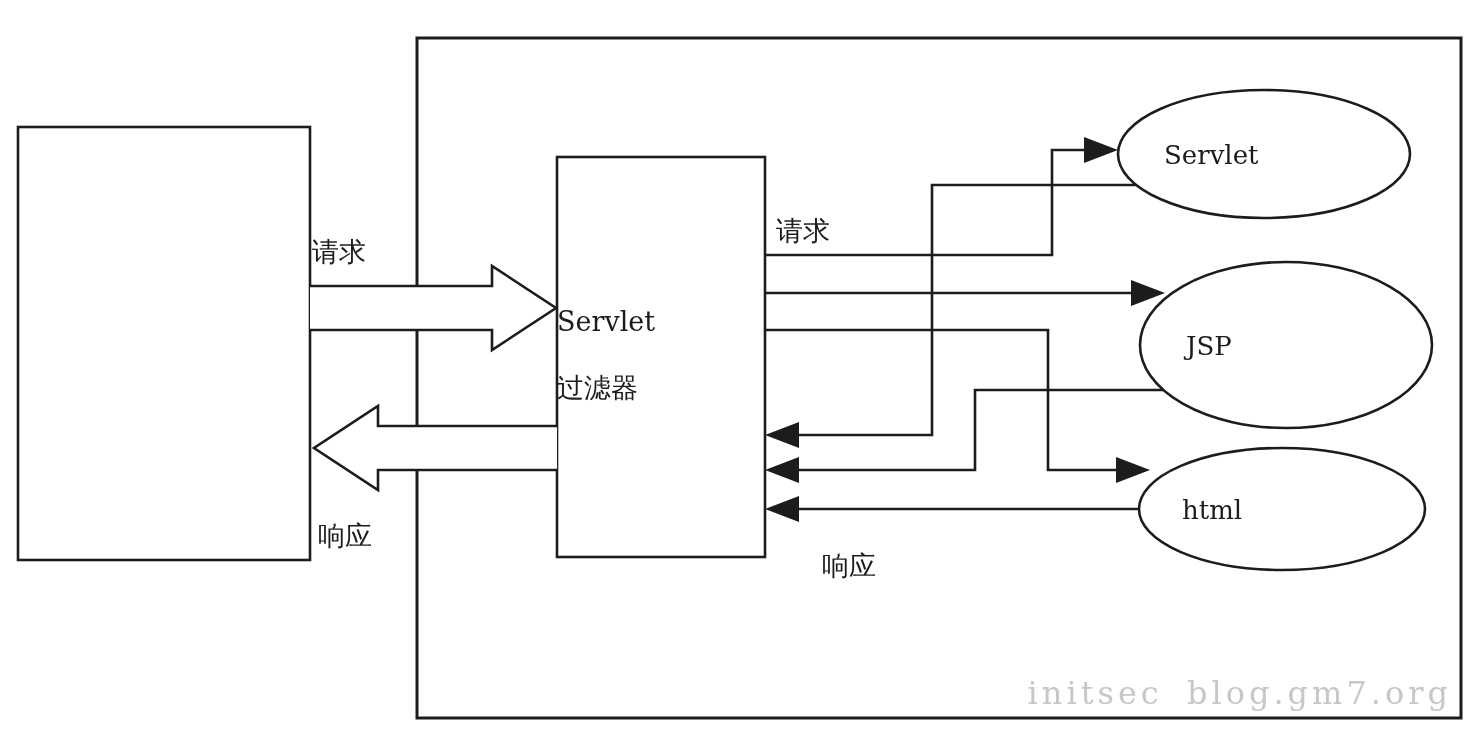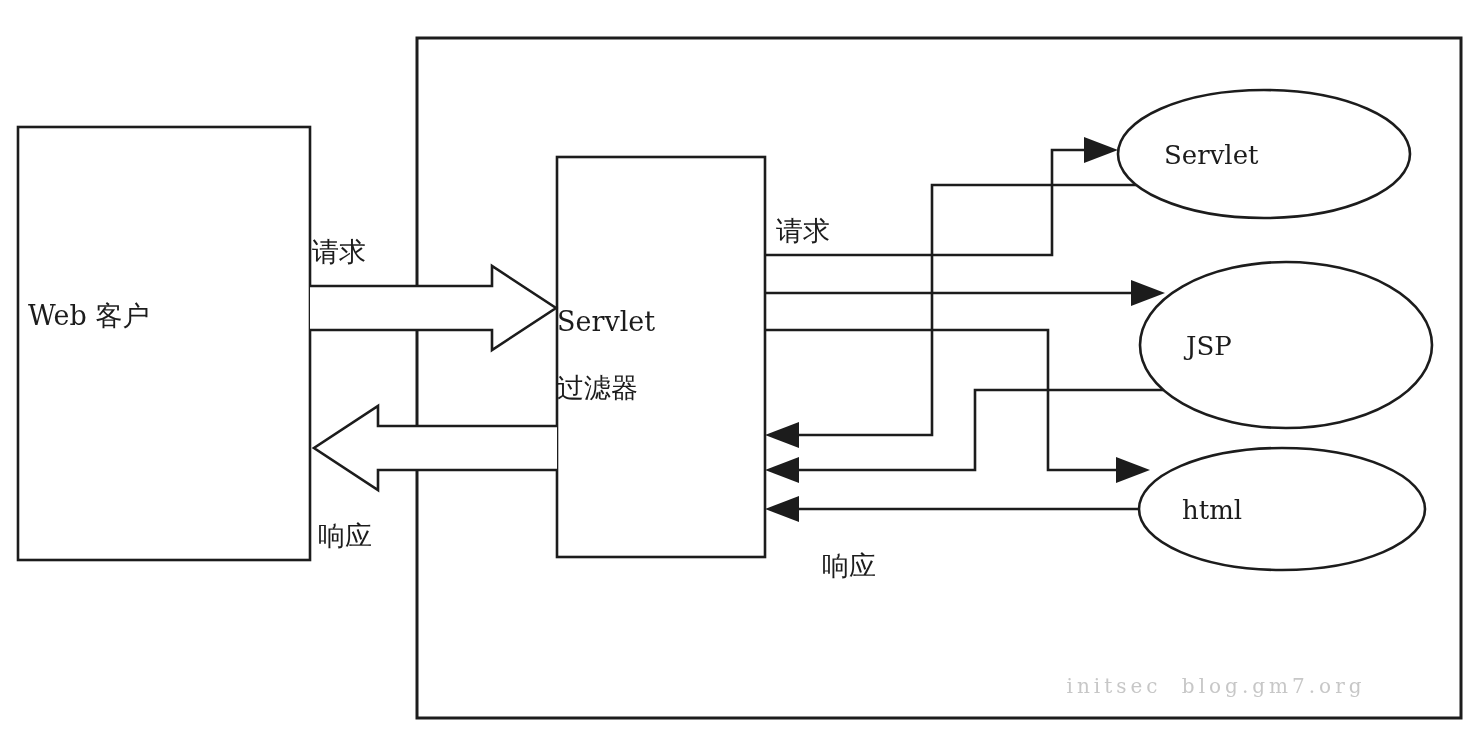--- a/index.html
+++ b/index.html
@@ -29,22 +29,22 @@
     line-height: 1.2;
   }
   .node-lbl {
     font-size: 26px;
   }
   .watermark {
     position: absolute;
     left: 980px;
     top: 674px;
     width: 472px;
-    text-align: center;
-    font-size: 20px;
+    text-align: right;
+    font-size: 32px;
     letter-spacing: 4px;
     word-spacing: 10px;
     color: #c7c7c7;
     font-family: "DejaVu Serif", "Liberation Serif", serif;
     white-space: nowrap;
   }
 </style>
 </head>
 <body>
 
@@ -80,21 +80,20 @@
       <polygon points="799,422 799,448 765,435" fill="#1c1c1c" stroke="none"></polygon>
 
       <path d="M1163,390 H975 V470 H799"></path>
       <polygon points="799,457 799,483 765,470" fill="#1c1c1c" stroke="none"></polygon>
 
       <path d="M1139,509 H799"></path>
       <polygon points="799,496 799,522 765,509" fill="#1c1c1c" stroke="none"></polygon>
     </g>
   </svg>
 
-  <div class="lbl" style="left:28px; top:300px; width:240px;">Web 客户</div>
 
   <div class="lbl" style="left:557px; top:306px; width:208px;">Servlet</div>
   <div class="lbl" style="left:557px; top:372px; width:208px;">过滤器</div>
 
   <div class="lbl node-lbl" style="left:1164px; top:140px; width:200px;">Servlet</div>
   <div class="lbl node-lbl" style="left:1186px; top:331px; width:200px;">JSP</div>
   <div class="lbl node-lbl" style="left:1182px; top:495px; width:200px;">html</div>
 
   <div class="lbl" style="left:312px; top:236px; width:100px;">请求</div>
   <div class="lbl" style="left:318px; top:520px; width:100px;">响应</div>

